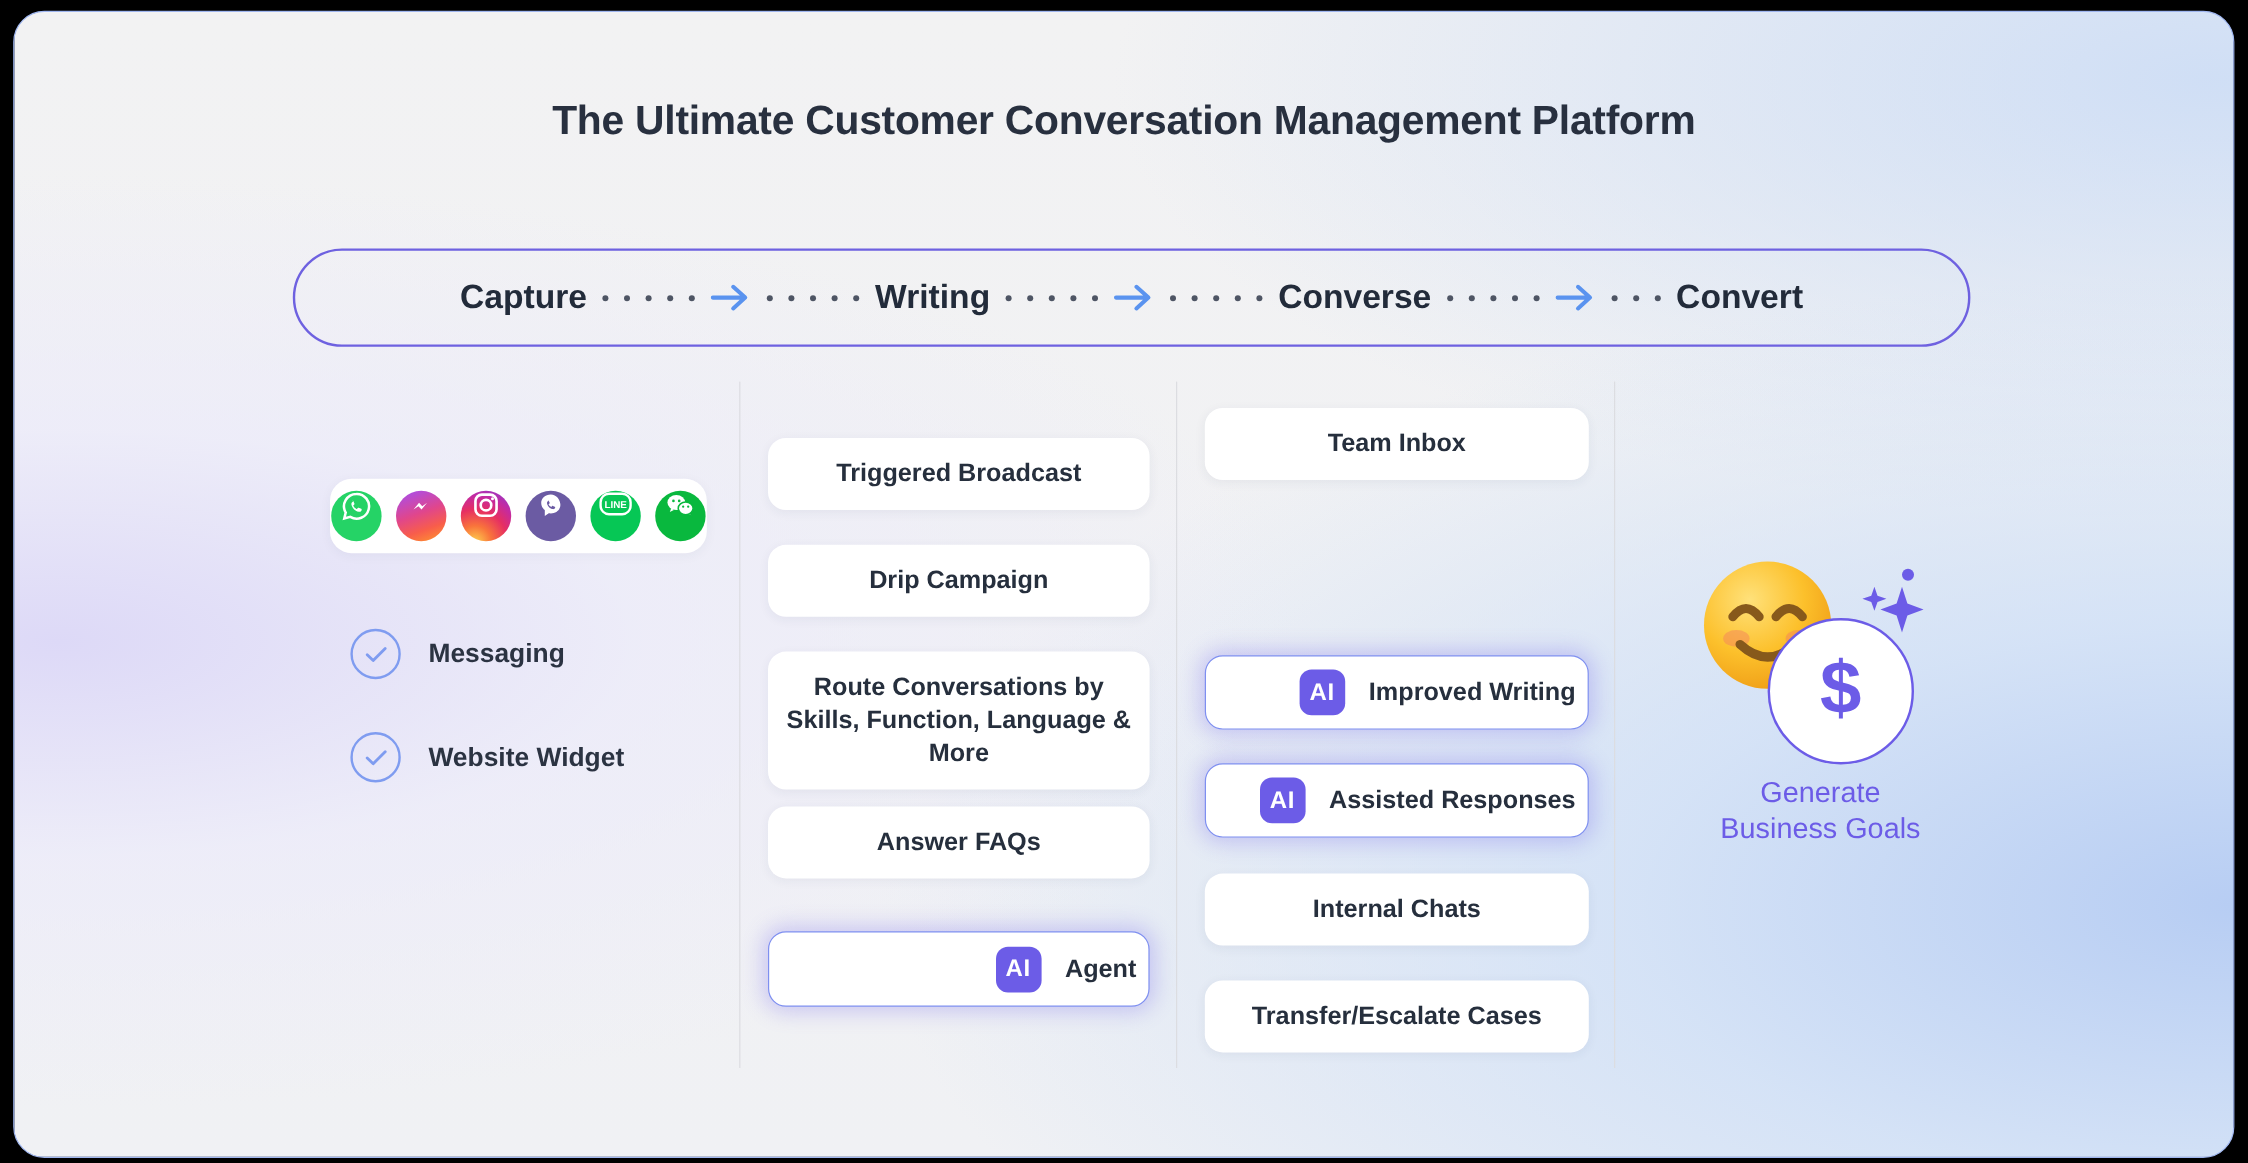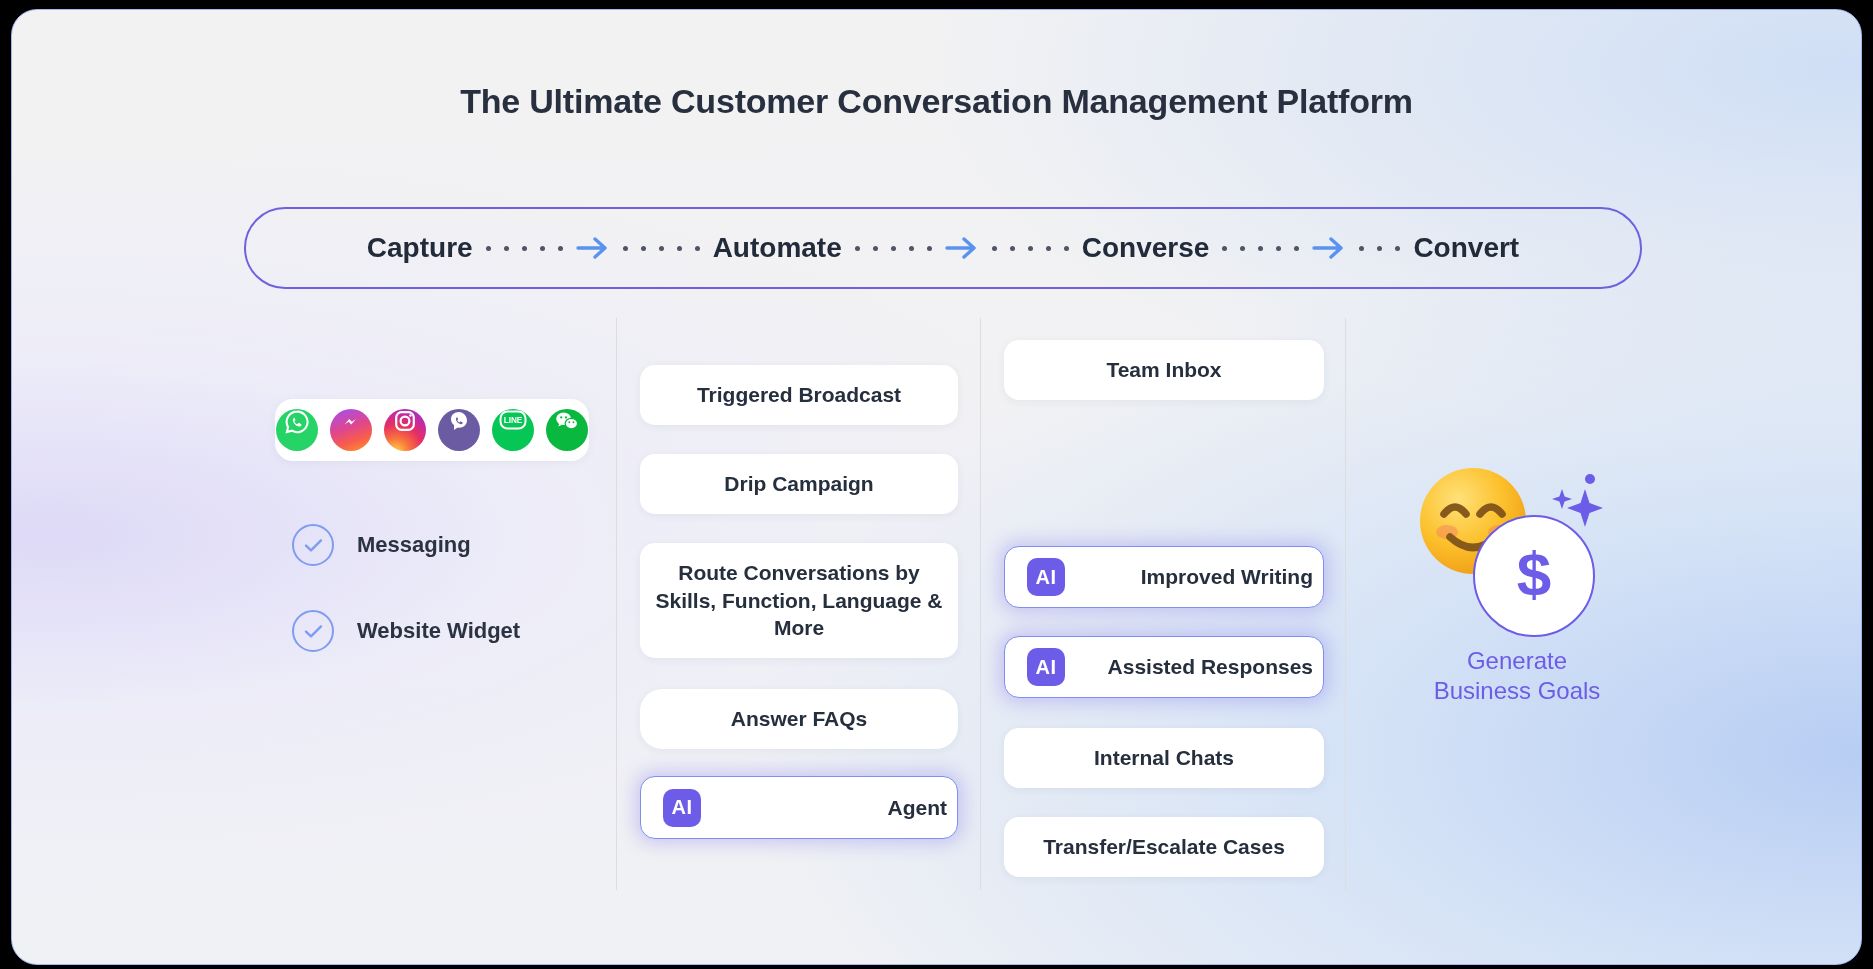--- a/index.html
+++ b/index.html
@@ -64,33 +64,33 @@
   .card-box{
     position:absolute;background:#fff;border-radius:15px;
     display:flex;align-items:center;justify-content:center;
     text-align:center;box-shadow:0 2px 9px rgba(40,50,80,0.06);
     font-size:21px;font-weight:bold;color:#262f3d;line-height:1.32;
     box-sizing:border-box;padding:6px 10px;
   }
   .card-box.ai{
     border:1.6px solid #7e8ff0;
     box-shadow:0 0 17px 5px rgba(124,110,235,0.30);
-    justify-content:space-between;padding-left:22px;gap:20px;
+    justify-content:flex-end;padding-left:22px;gap:20px;
   }
   .ai-badge{
     width:38px;height:38px;border-radius:10px;background:#6c5ce7;
     color:#fff;font-size:20px;font-weight:bold;flex:none;
     display:flex;align-items:center;justify-content:center;letter-spacing:0.5px;
   }
 
   
   #a0{left:628px;top:355px;width:318px;height:60px;}
   #a1{left:628px;top:444px;width:318px;height:60px;}
   #a2{left:628px;top:533px;width:318px;height:115px;}
-  #a3{left:628px;top:679px;width:318px;height:60px;border-radius:22px;}
+  #a3{left:628px;top:662px;width:318px;height:60px;}
   #a4{left:628px;top:766px;width:318px;height:63px;}
 
   
   #c0{left:992px;top:330px;width:320px;height:60px;}
   #c1{left:992px;top:419px;width:320px;height:88px;}
   #c2{left:992px;top:536px;width:320px;height:62px;}
   #c3{left:992px;top:626px;width:320px;height:62px;}
   #c4{left:992px;top:718px;width:320px;height:60px;}
   #c5{left:992px;top:807px;width:320px;height:60px;}
 
@@ -129,21 +129,21 @@
       <svg class="arrow" width="34" height="26" viewBox="0 0 34 26">
         <path d="M2 13 H28 M19 4 L29 13 L19 22" fill="none" stroke="#5a93ef" stroke-width="3.4" stroke-linecap="round" stroke-linejoin="round"></path>
       </svg>
       <i class="dot"></i>
       <i class="dot"></i>
       <i class="dot"></i>
       <i class="dot"></i>
       <i class="dot"></i>
     </span>
 
-    <span class="step-label">Automate</span>
+    <span class="step-label">Writing</span>
 
     <span class="sep">
       <i class="dot"></i>
       <i class="dot"></i>
       <i class="dot"></i>
       <i class="dot"></i>
       <i class="dot"></i>
       <svg class="arrow" width="34" height="26" viewBox="0 0 34 26">
         <path d="M2 13 H28 M19 4 L29 13 L19 22" fill="none" stroke="#5a93ef" stroke-width="3.4" stroke-linecap="round" stroke-linejoin="round"></path>
       </svg>

